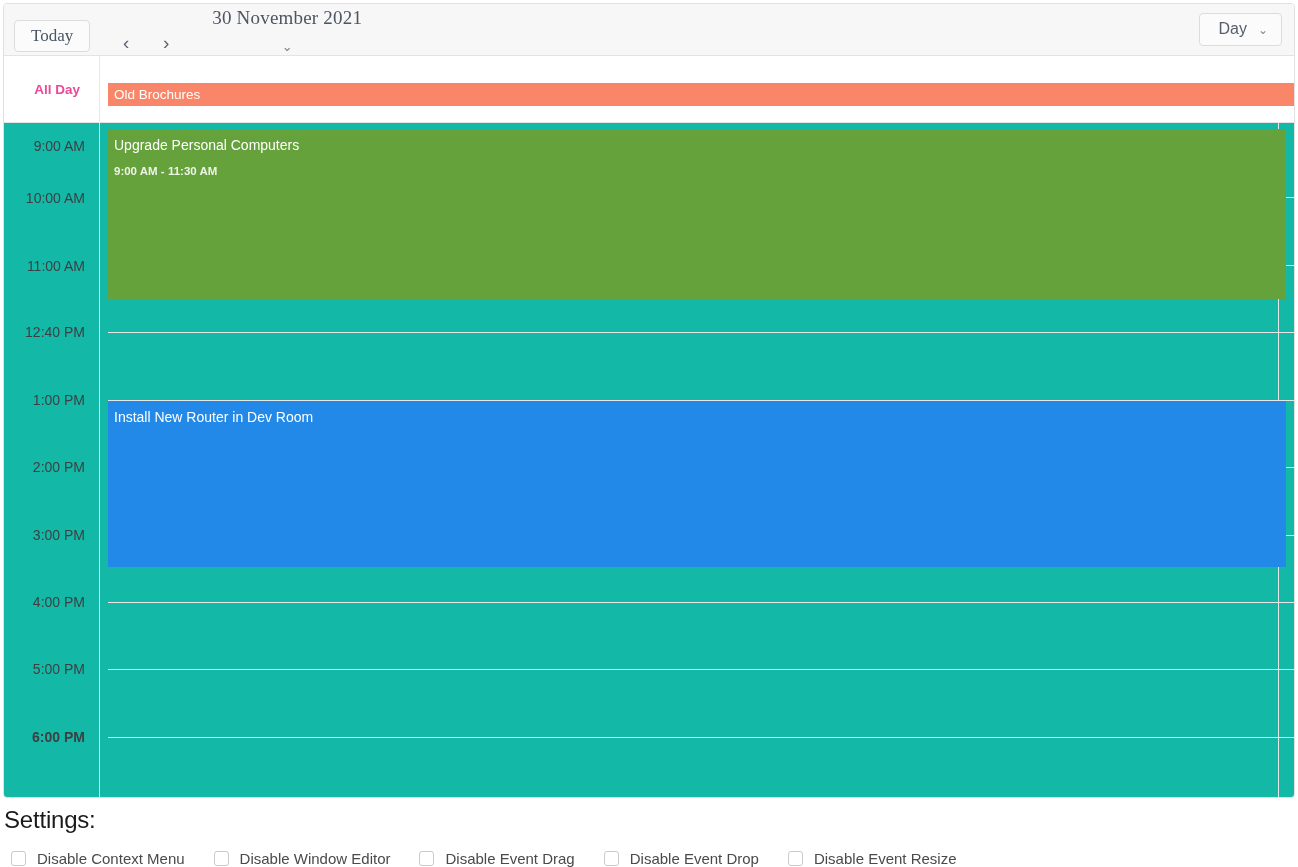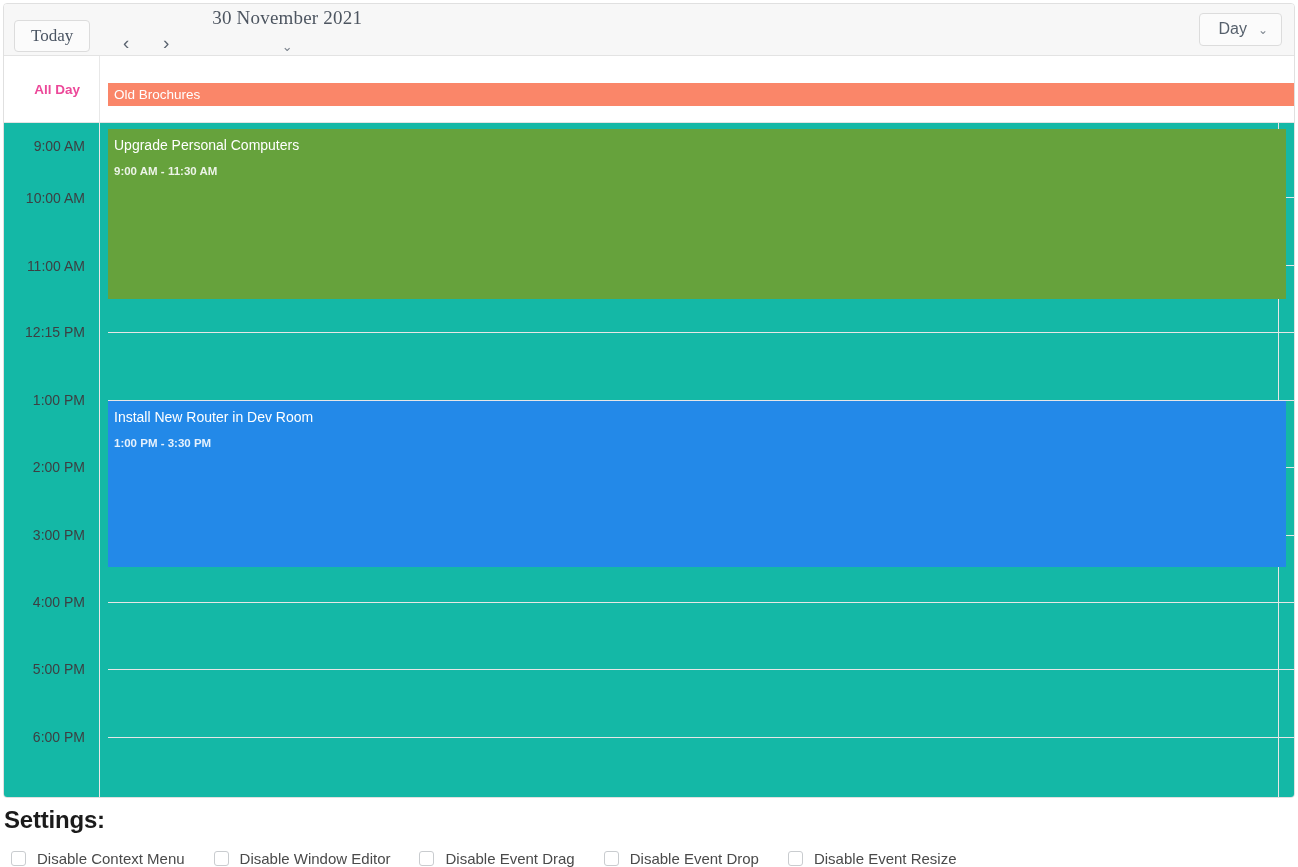--- a/index.html
+++ b/index.html
@@ -210,21 +210,21 @@
   }
 
   
   .settings {
     position: absolute;
     left: 0; top: 800px;
     width: 1298px;
   }
   .settings-title {
     font-size: 24px;
-    font-weight: bold;
+    font-weight: normal;
     color: #1b1b1b;
     margin: 6px 0 0 4px;
     letter-spacing: -0.2px;
   }
   .settings-list {
     display: flex;
     align-items: center;
     margin-top: 16px;
     padding-left: 11px;
   }
@@ -278,47 +278,46 @@
       <div class="allday-label">All Day</div>
       <div class="allday-gutter"></div>
       <div class="allday-event" id="allday-event" style="background: rgb(250, 134, 105);">Old Brochures</div>
     </div>
 
     <div class="timegrid">
       <div class="time-axis" id="time-axis">
           <div class="time-label" style="top: 23px;">9:00 AM</div>
           <div class="time-label" style="top: 75px;">10:00 AM</div>
           <div class="time-label" style="top: 143px;">11:00 AM</div>
-          <div class="time-label" style="top: 209px;">12:15 PM</div>
+          <div class="time-label" style="top: 209px;">12:40 PM</div>
           <div class="time-label" style="top: 277px;">1:00 PM</div>
           <div class="time-label" style="top: 344px;">2:00 PM</div>
           <div class="time-label" style="top: 412px;">3:00 PM</div>
           <div class="time-label" style="top: 479px;">4:00 PM</div>
           <div class="time-label" style="top: 546px;">5:00 PM</div>
-          <div class="time-label" style="top: 614px;">6:00 PM</div>
+          <div class="time-label" style="top: 614px; font-weight: bold;">6:00 PM</div>
         </div>
       <div class="axis-border"></div>
       <div class="grid-area" id="grid-area">
           <div class="hour-line" style="top: 74px;"></div>
           <div class="hour-line" style="top: 142px;"></div>
           <div class="hour-line" style="top: 209px;"></div>
           <div class="hour-line" style="top: 277px;"></div>
           <div class="hour-line" style="top: 344px;"></div>
           <div class="hour-line" style="top: 412px;"></div>
           <div class="hour-line" style="top: 479px;"></div>
           <div class="hour-line" style="top: 546px;"></div>
           <div class="hour-line" style="top: 614px;"></div>
           <div class="col-border" style="left: 1178px;"></div>
           <div class="event" style="top: 6px; height: 170px; background: rgb(102, 162, 60);">
             <div class="event-title">Upgrade Personal Computers</div>
             <div class="event-time">9:00 AM - 11:30 AM</div>
           </div>
           <div class="event" style="top: 278px; height: 166px; background: rgb(35, 137, 232);">
             <div class="event-title">Install New Router in Dev Room</div>
-            <div class="event-time">1:00 PM - 3:30 PM</div>
           </div>
         </div>
     </div>
 
   </div>
 
   <div class="settings">
     <div class="settings-title">Settings:</div>
     <div class="settings-list" id="settings-list">
         <label class="setting-item">

